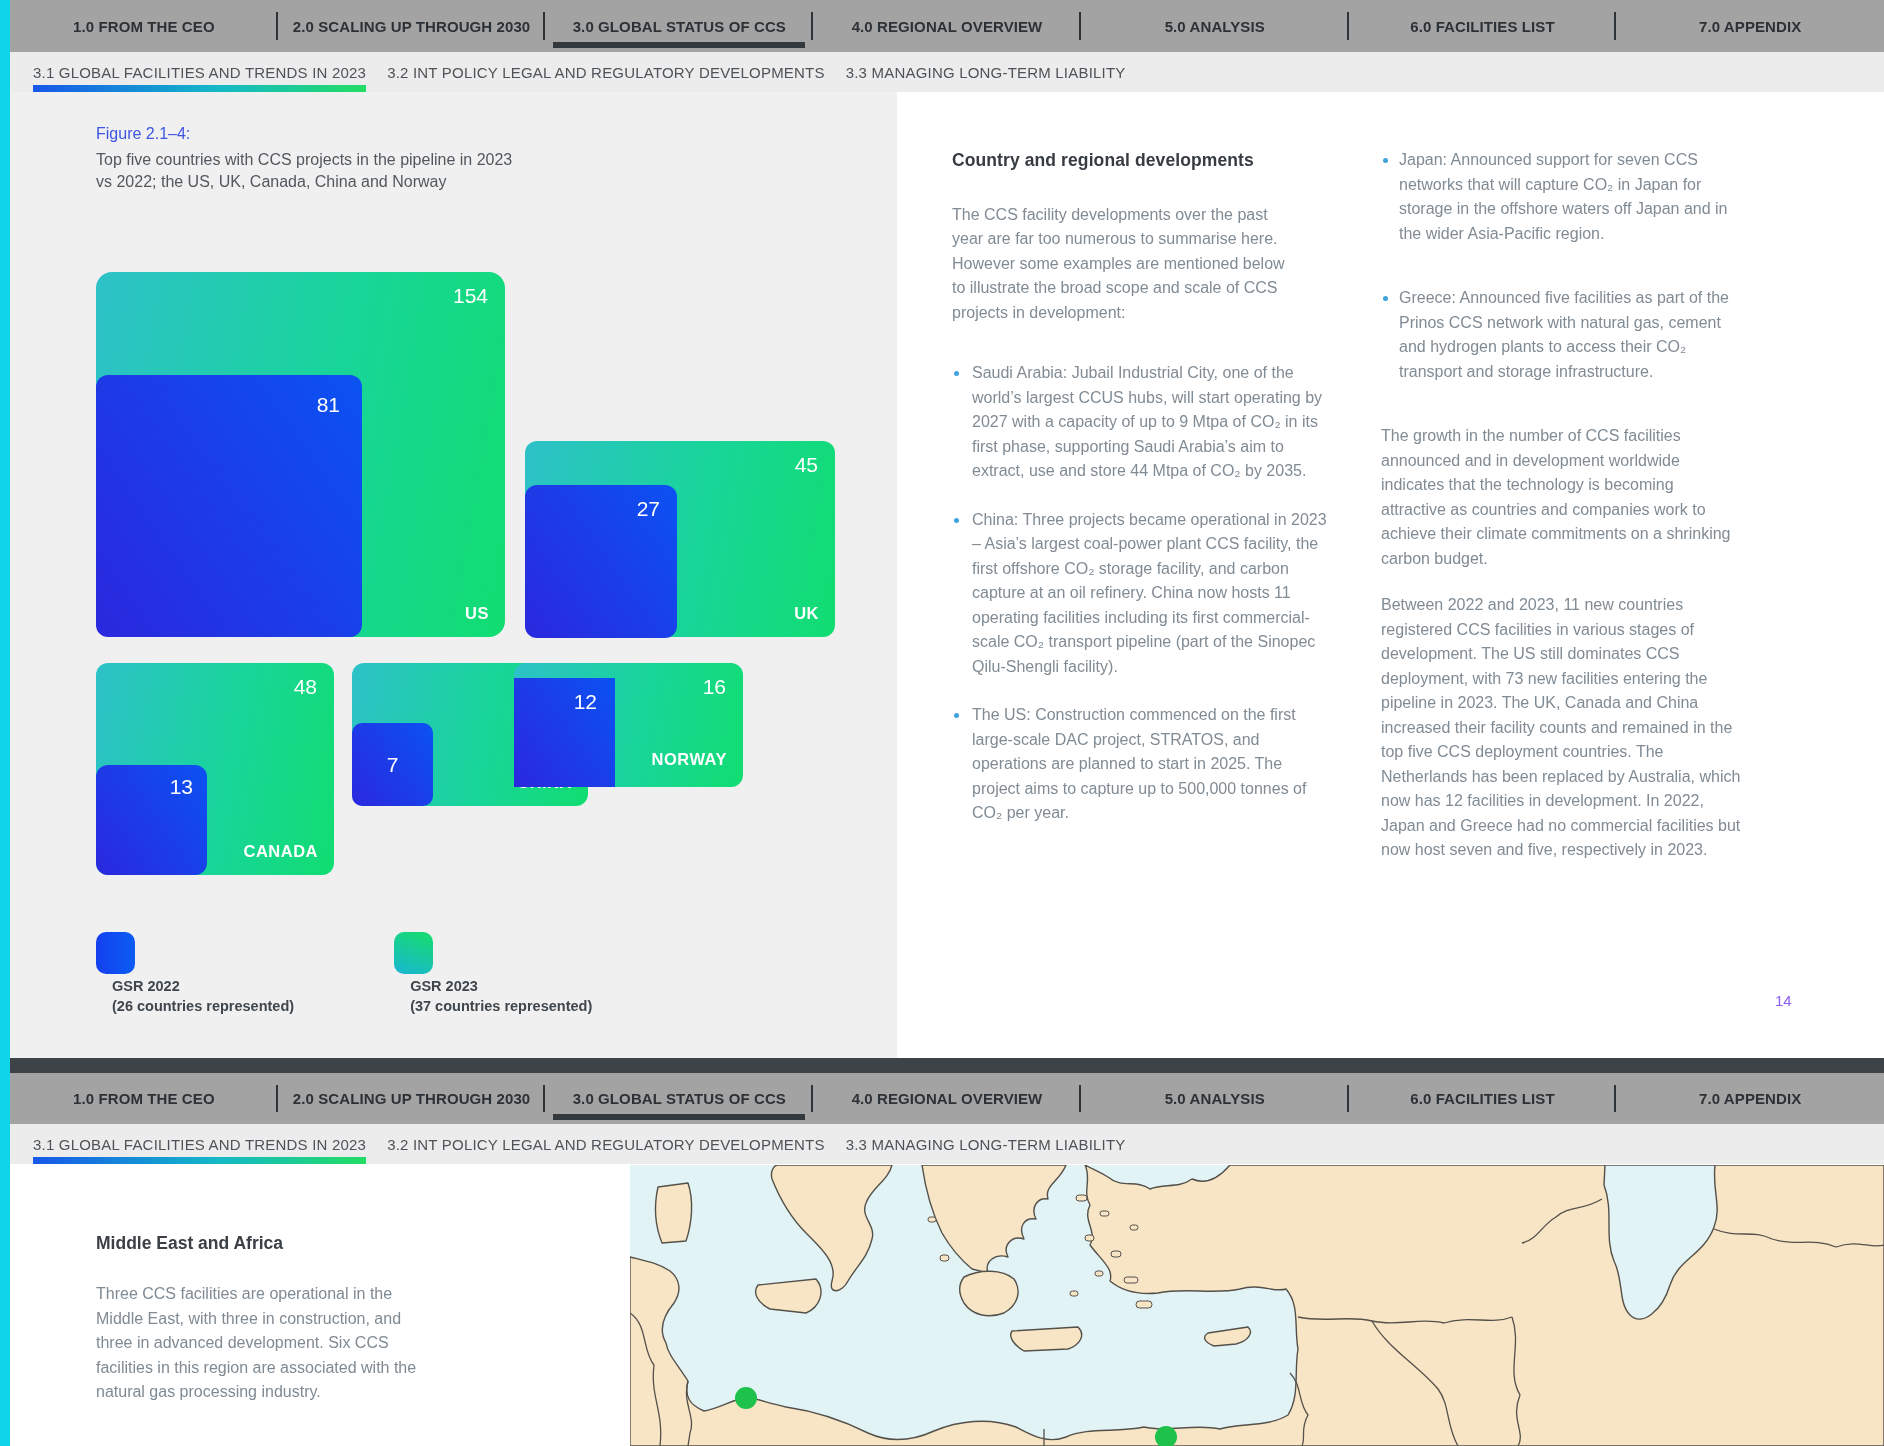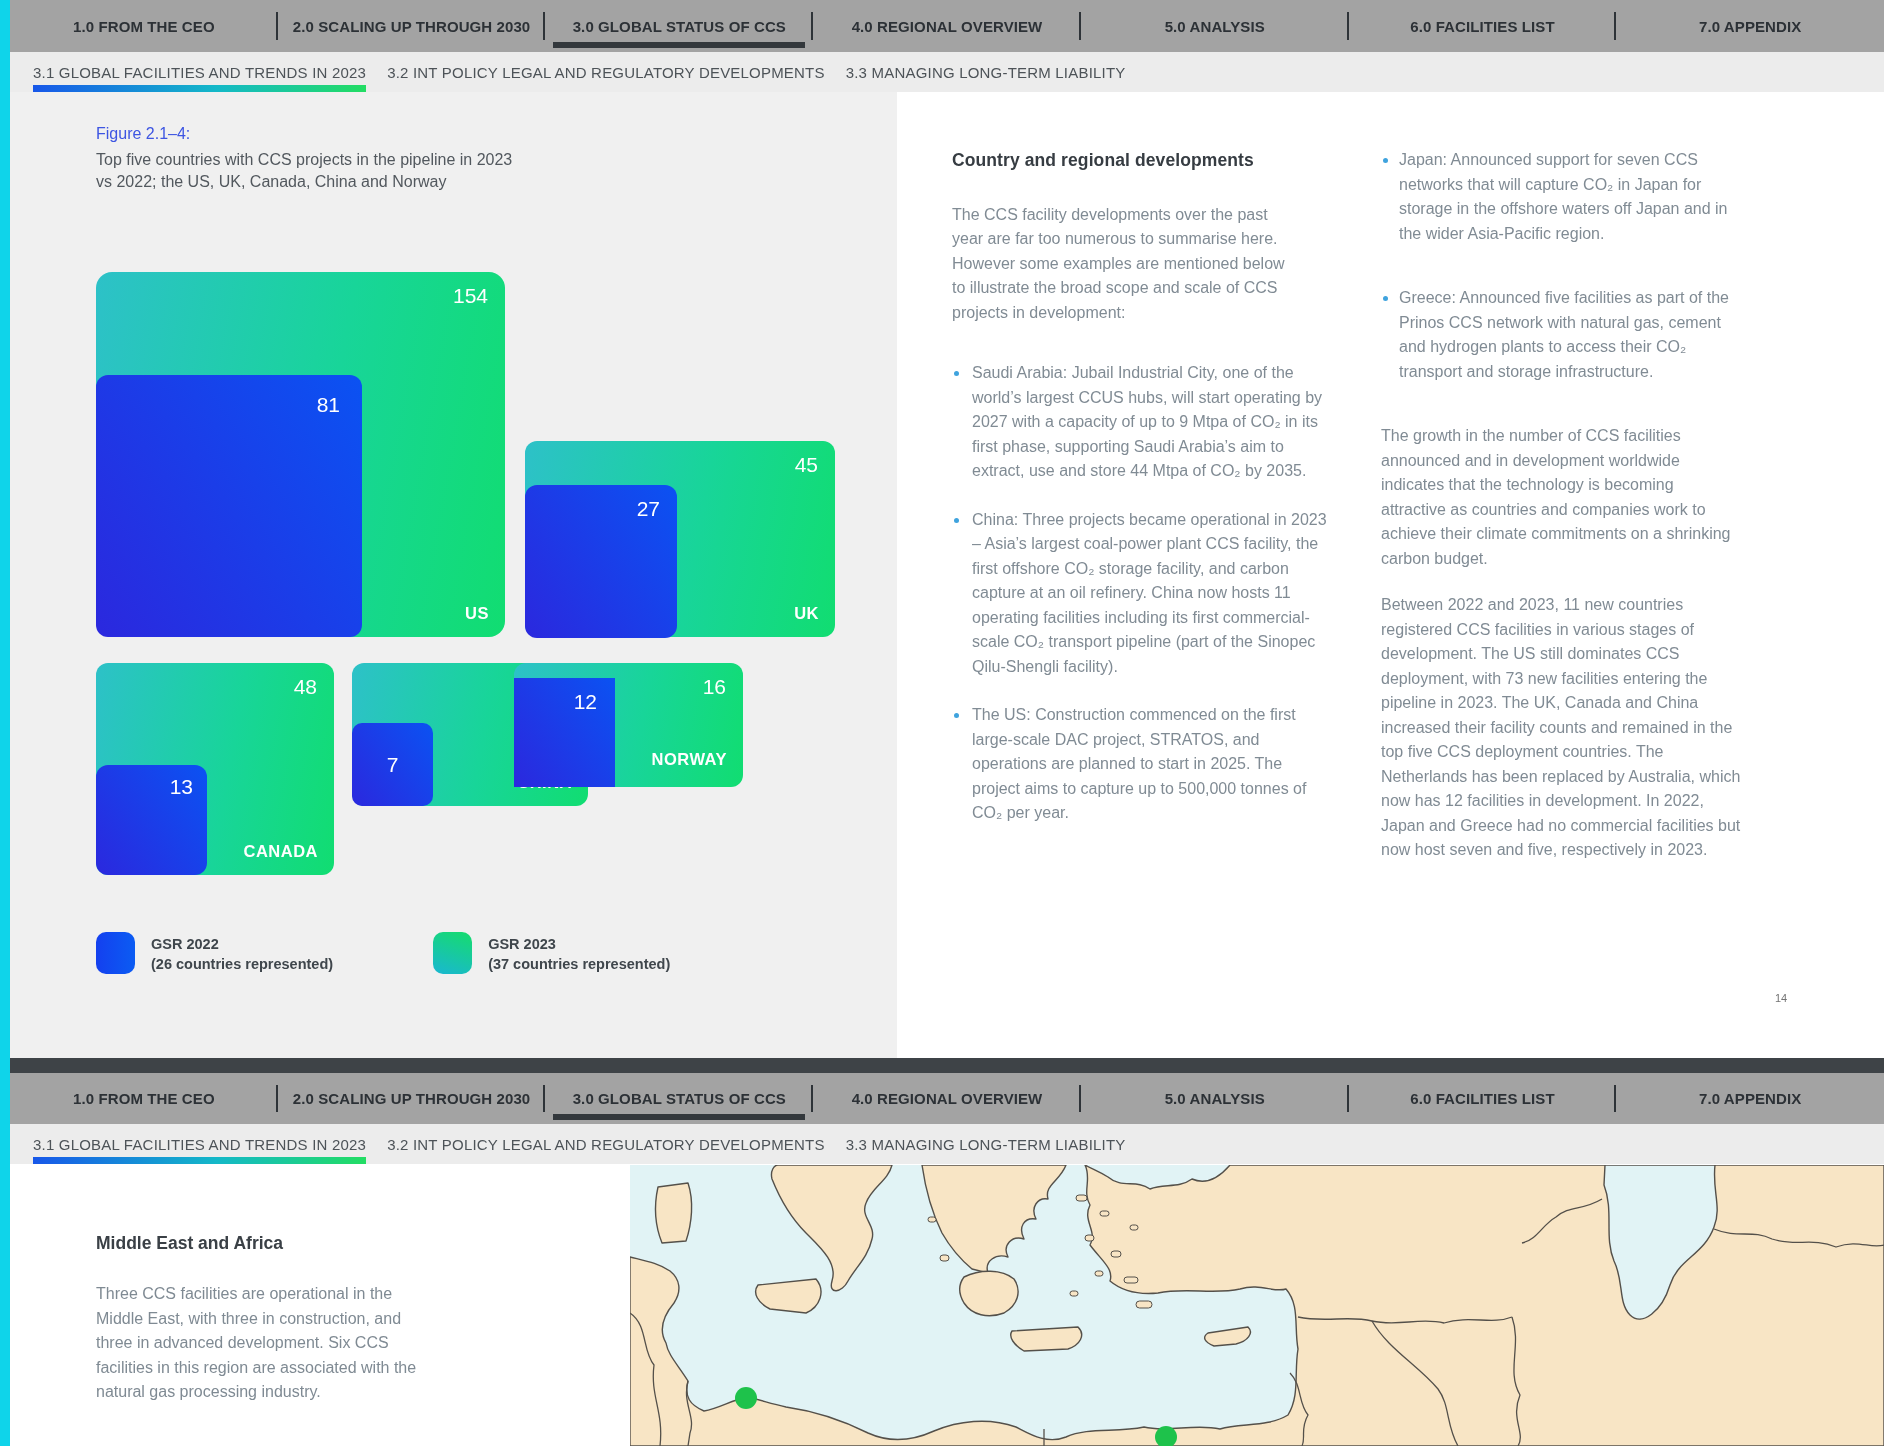--- a/index.html
+++ b/index.html
@@ -35,41 +35,41 @@
   .fig-caption { position:absolute; left:86px; top:57px; width:436px; font-size:16px; line-height:22px; color:#52585e; }
 
   .sq { position:absolute; border-radius:12px; color:#fff; }
   .sq.green { background:linear-gradient(100deg,#2dc1c8 0%,#18d599 55%,#11dd71 100%); }
   .sq.blue  { background:linear-gradient(55deg,#2b28de 0%,#0b52f2 100%); }
   .sq .val { position:absolute; top:12px; right:17px; font-size:21px; font-weight:500; }
   .sq .val.center { position:absolute; top:50%; left:50%; right:auto; transform:translate(-50%,-50%); }
   .sq .country { position:absolute; bottom:14px; right:16px; font-size:16.5px; font-weight:700; letter-spacing:.5px; }
 
   .legend { position:absolute; left:86px; top:840px; display:flex; }
-  .legend-item { display:flex; align-items:flex-start; }
+  .legend-item { display:flex; align-items:flex-start;flex-direction:column; }
   .legend-item + .legend-item { margin-left:100px; }
   .swatch { width:39px; height:42px; border-radius:10px; flex:0 0 auto; }
   .swatch.blue  { background:linear-gradient(90deg,#1440ef,#0b5cf3); }
   .swatch.green { background:linear-gradient(200deg,#16dc6c,#19b7d2); }
   .legend-text { margin-left:16px; font-size:14.5px; font-weight:700; color:#3f464c; line-height:20px; padding-top:2px; }
 
   
   .col { position:absolute; color:#808b94; font-size:16px; line-height:24.5px; }
   .col1 { left:952px; top:148px; width:372px; }
   .col2 { left:1381px; top:148px; width:382px; }
   .article-heading { font-size:17.5px; font-weight:700; color:#363c42; margin:0 0 30px; letter-spacing:.1px; }
   .col p { margin:0 0 22px; width:360px; }
   .col p.intro { width:345px; margin:0 0 36px; }
   .col ul { list-style:none; margin:0; padding:0; }
   .col1 ul { margin-top:0; }
   .col li { position:relative; padding-left:20px; width:376px; margin-bottom:24px; }
   .col2 li { padding-left:18px; width:358px; margin-bottom:40px; }
   .col li::before { content:""; position:absolute; left:2px; top:10px; width:5px; height:5px; border-radius:50%; background:#3fa3de; }
   .col2 ul { margin-bottom:4px; }
-  .page-num { position:absolute; left:1775px; top:992px; font-size:11px; color:#737373; }
+  .page-num { position:absolute; left:1775px; top:992px; font-size:15px; color:#8b5cf6; }
 
   
   .separator { position:absolute; left:10px; top:1058px; width:1874px; height:15px; background:#3e4347; }
 
   
   .p2-heading { position:absolute; left:96px; top:1218px; font-size:17.5px; font-weight:700; color:#3a4046; }
   .p2-body { position:absolute; left:96px; top:1266px; width:345px; font-size:16px; line-height:24.5px; color:#7f8a93; }
   .map-wrap { position:absolute; left:630px; top:1165px; width:1254px; height:281px; }
 </style>
 </head>

